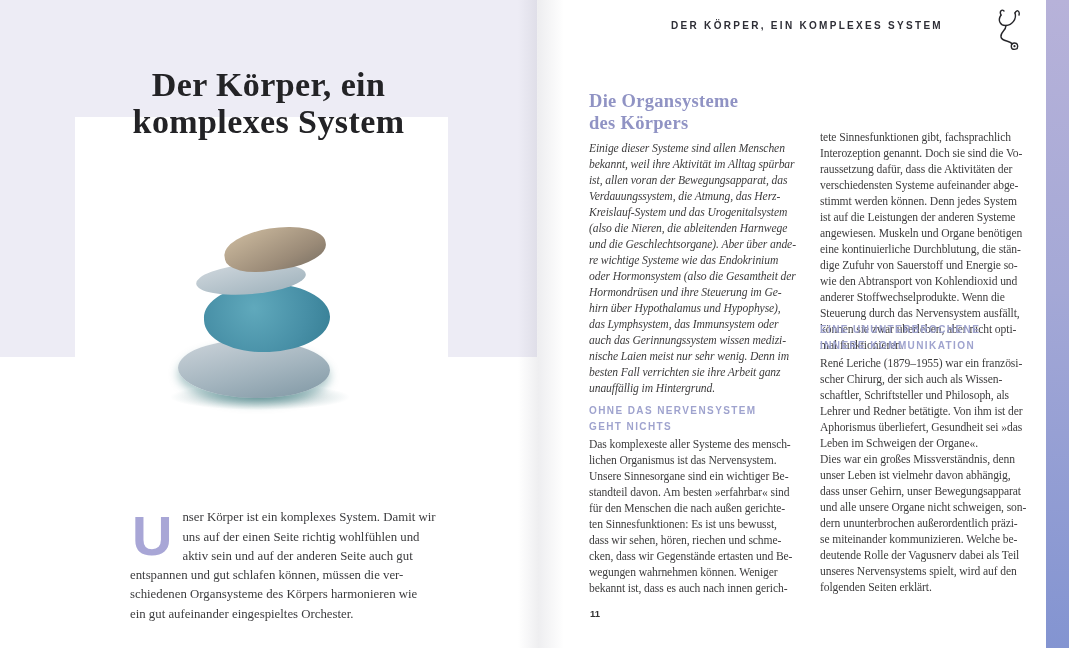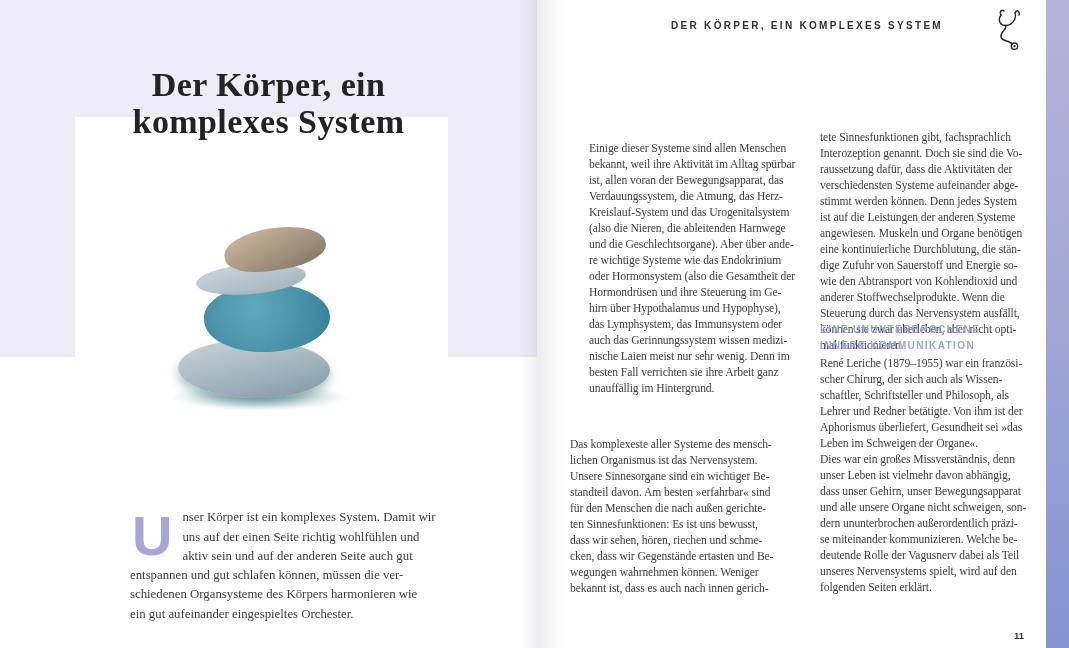--- a/index.html
+++ b/index.html
@@ -50,28 +50,28 @@
   .colheading{position:absolute;left:589px;top:90px;width:240px;
     font-family:"Liberation Serif",serif;font-weight:700;font-size:18.5px;line-height:22px;
     letter-spacing:.3px;color:#9093c4;white-space:pre-line;}
 
   .body-block{position:absolute;width:230px;font-family:"Liberation Serif",serif;
     font-size:11.6px;line-height:16px;letter-spacing:-.1px;color:#3d3c3d;white-space:pre;}
   .subhead{position:absolute;width:240px;font-family:"Liberation Sans",sans-serif;
     font-size:10px;font-weight:700;letter-spacing:1.4px;line-height:15.5px;
     color:#9fa3ce;white-space:pre-line;}
 
-  #col1-p1{left:589px;top:141px;}
+  #col1-p1{left:589px;top:141px;font-style:italic;}
   #col1-sub{left:589px;top:403px;}
-  #col1-p2{left:570px;top:437px;}
+  #col1-p2{left:589px;top:437px;}
   #col2-p1{left:820px;top:86px;margin-top:44px;}
   #col2-sub{left:820px;top:322px;}
   #col2-p2{left:820px;top:356px;}
 
-  .page-number{position:absolute;left:590px;top:630px;width:434px;text-align:right;
+  .page-number{position:absolute;left:590px;top:608px;width:434px;text-align:left;
     font-family:"Liberation Sans",sans-serif;font-size:9.5px;font-weight:700;color:#333;}
 
   
   .gutter{position:absolute;left:518px;top:0;width:46px;height:648px;
     background:linear-gradient(90deg,rgba(90,90,110,0) 0%,rgba(90,90,110,.10) 45%,rgba(90,90,110,0) 100%);}
   .edge-strip{position:absolute;left:1046px;top:0;width:23px;height:648px;
     background:linear-gradient(180deg,#b7b2d9 0%,#a4a8d6 45%,#8394d1 100%);}
 </style>
 </head>
 <body>
@@ -109,38 +109,42 @@
     <svg width="42" height="46" viewBox="0 0 42 46" fill="none">
       <path d="M10 9 C8 5 11 3 13 5" stroke="#26262a" stroke-width="1.4" stroke-linecap="round"></path>
       <path d="M24 7 C26 3 29 5 28 9" stroke="#26262a" stroke-width="1.4" stroke-linecap="round"></path>
       <path d="M10 9 C6 15 10 20 15 19.5 C21 19 26 13 24 7" stroke="#26262a" stroke-width="1.4" stroke-linecap="round"></path>
       <path d="M15 19.5 C15 25 9 26 10 31 C11 36 19 34 21 38" stroke="#26262a" stroke-width="1.4" stroke-linecap="round"></path>
       <circle cx="23.5" cy="40.2" r="3.2" stroke="#26262a" stroke-width="1.4"></circle>
       <circle cx="23.5" cy="40.2" r="1.1" fill="#26262a"></circle>
     </svg>
   </span>
 
+  <div class="colheading">Die Organsysteme
+des Körpers</div>
 
   <div class="body-block" id="col1-p1">Einige dieser Systeme sind allen Menschen
 bekannt, weil ihre Aktivität im Alltag spürbar
 ist, allen voran der Bewegungsapparat, das
 Verdauungssystem, die Atmung, das Herz-
 Kreislauf-System und das Urogenitalsystem
 (also die Nieren, die ableitenden Harnwege
 und die Geschlechtsorgane). Aber über ande-
 re wichtige Systeme wie das Endokrinium
 oder Hormonsystem (also die Gesamtheit der
 Hormondrüsen und ihre Steuerung im Ge-
 hirn über Hypothalamus und Hypophyse),
 das Lymphsystem, das Immunsystem oder
 auch das Gerinnungssystem wissen medizi-
 nische Laien meist nur sehr wenig. Denn im
 besten Fall verrichten sie ihre Arbeit ganz
 unauffällig im Hintergrund.</div>
 
+  <div class="subhead" id="col1-sub">OHNE DAS NERVENSYSTEM
+GEHT NICHTS</div>
 
   <div class="body-block" id="col1-p2">Das komplexeste aller Systeme des mensch-
 lichen Organismus ist das Nervensystem.
 Unsere Sinnesorgane sind ein wichtiger Be-
 standteil davon. Am besten »erfahrbar« sind
 für den Menschen die nach außen gerichte-
 ten Sinnesfunktionen: Es ist uns bewusst,
 dass wir sehen, hören, riechen und schme-
 cken, dass wir Gegenstände ertasten und Be-
 wegungen wahrnehmen können. Weniger

